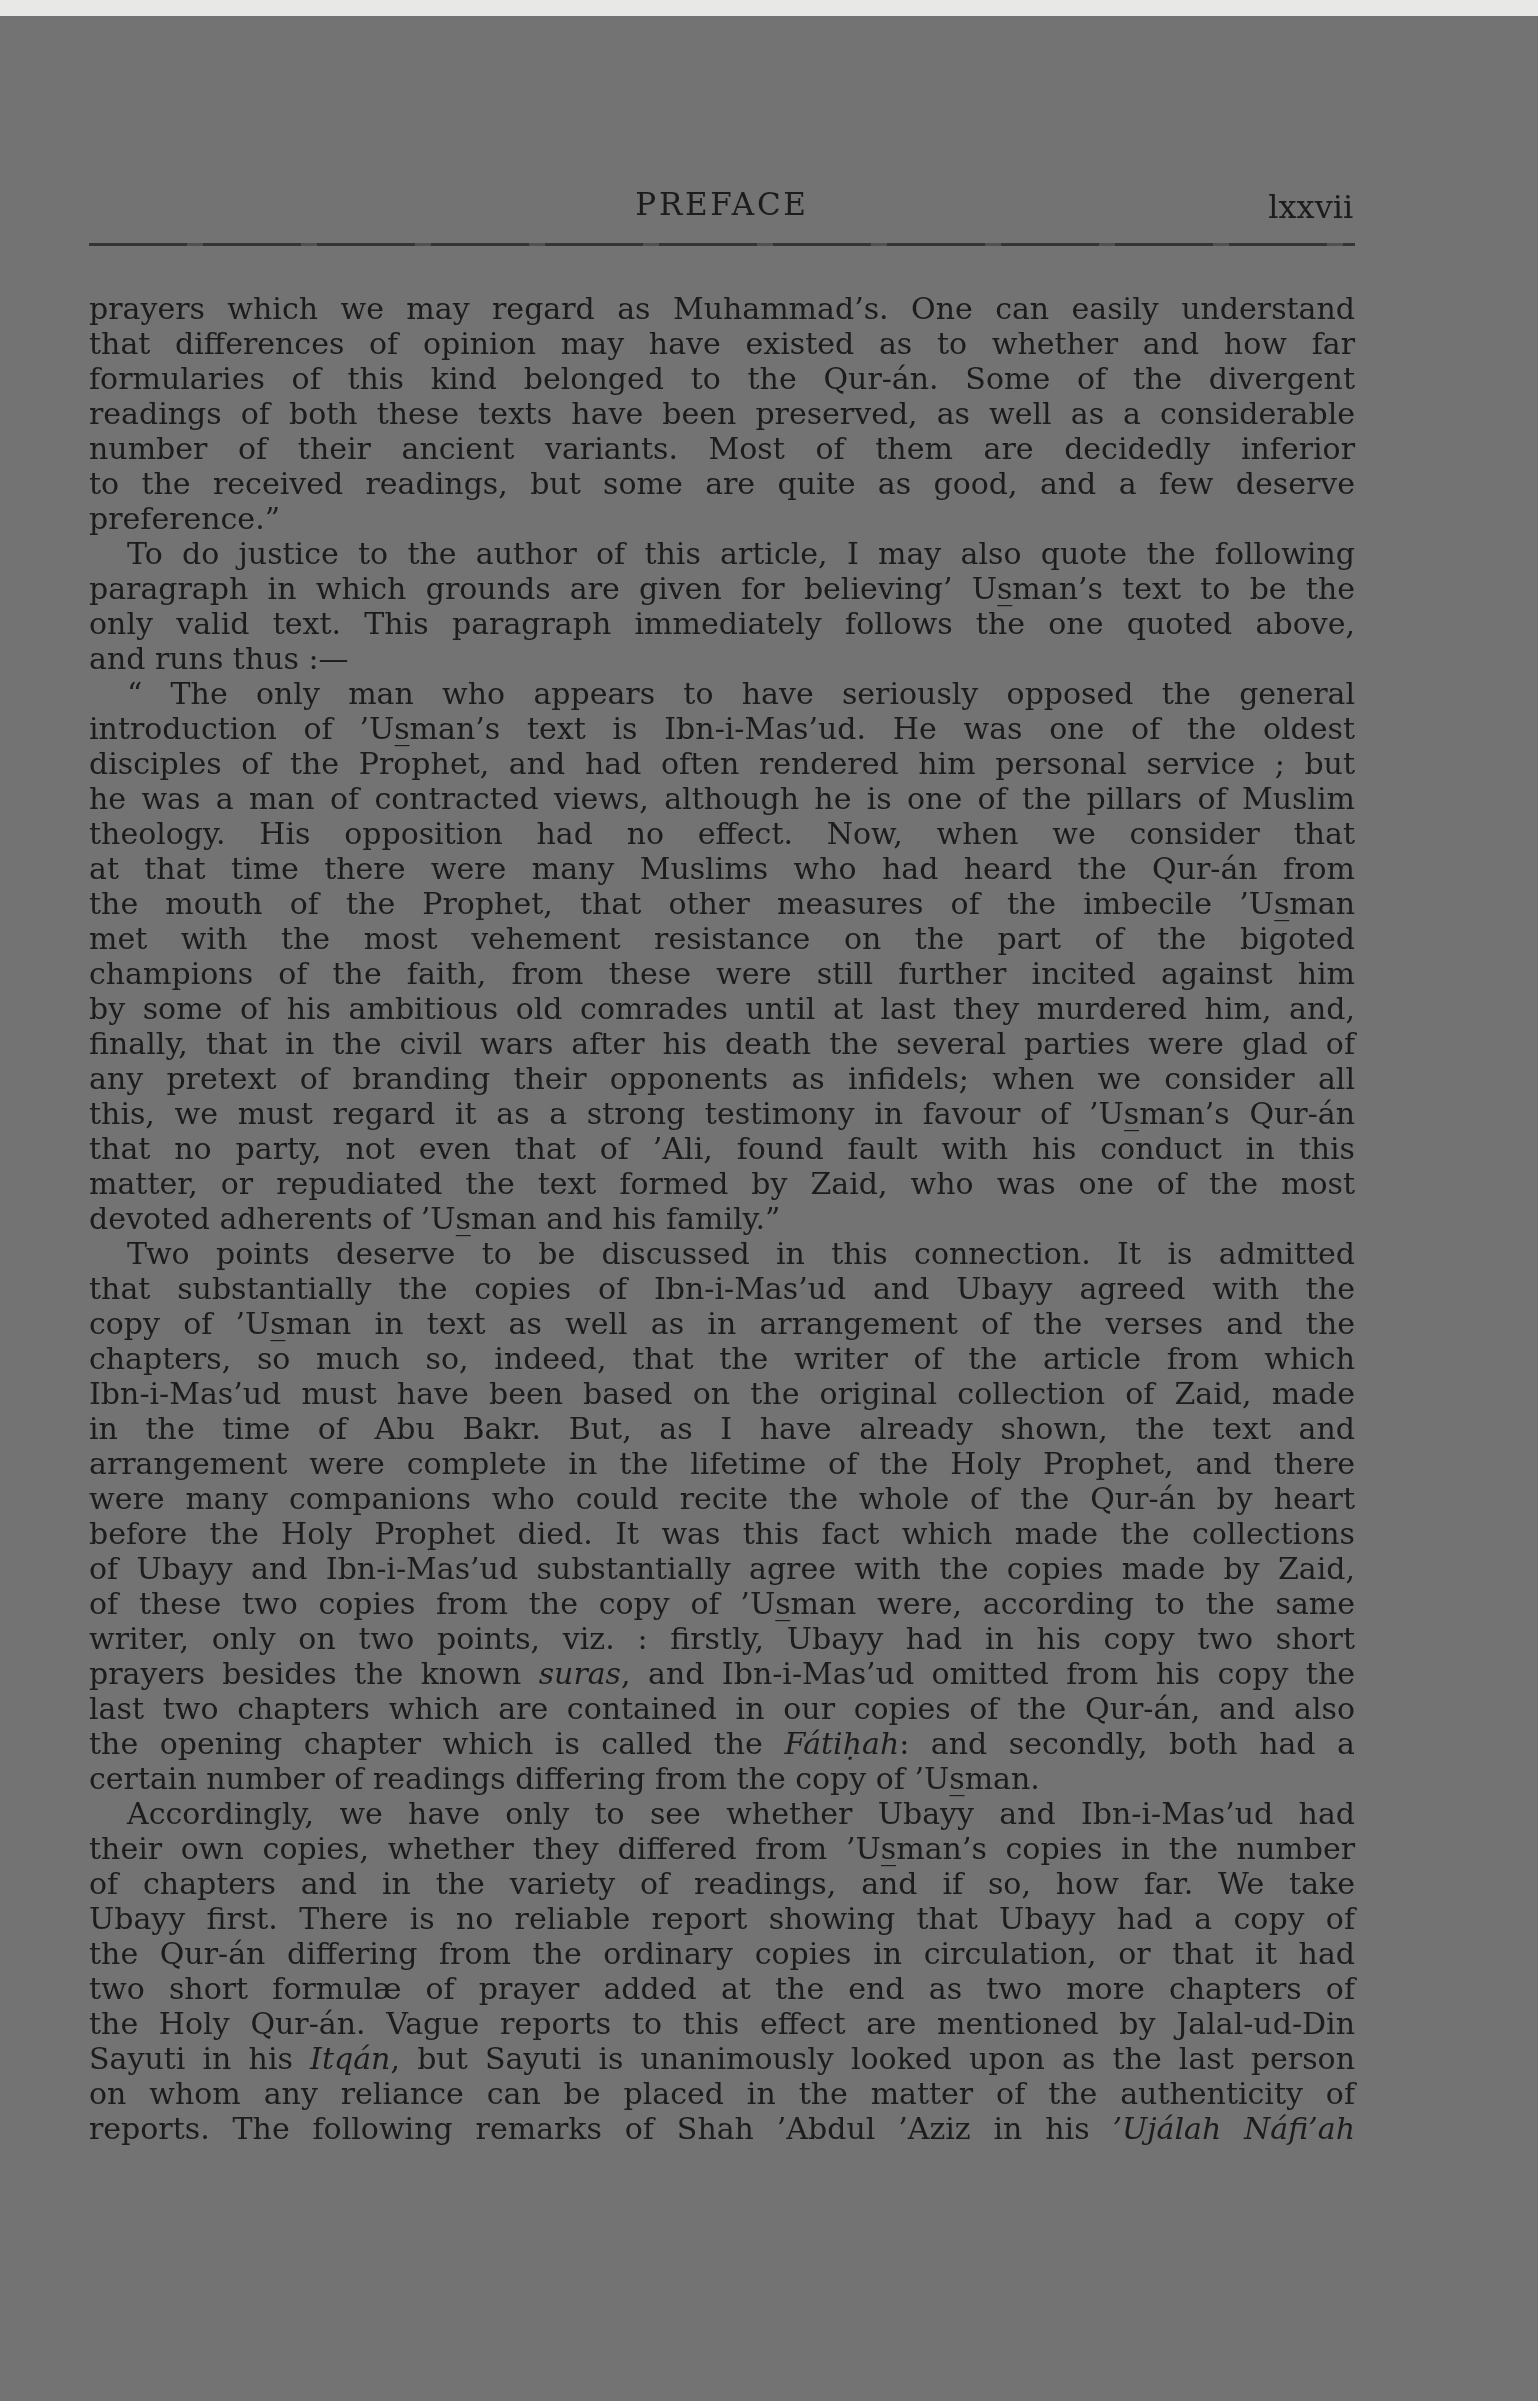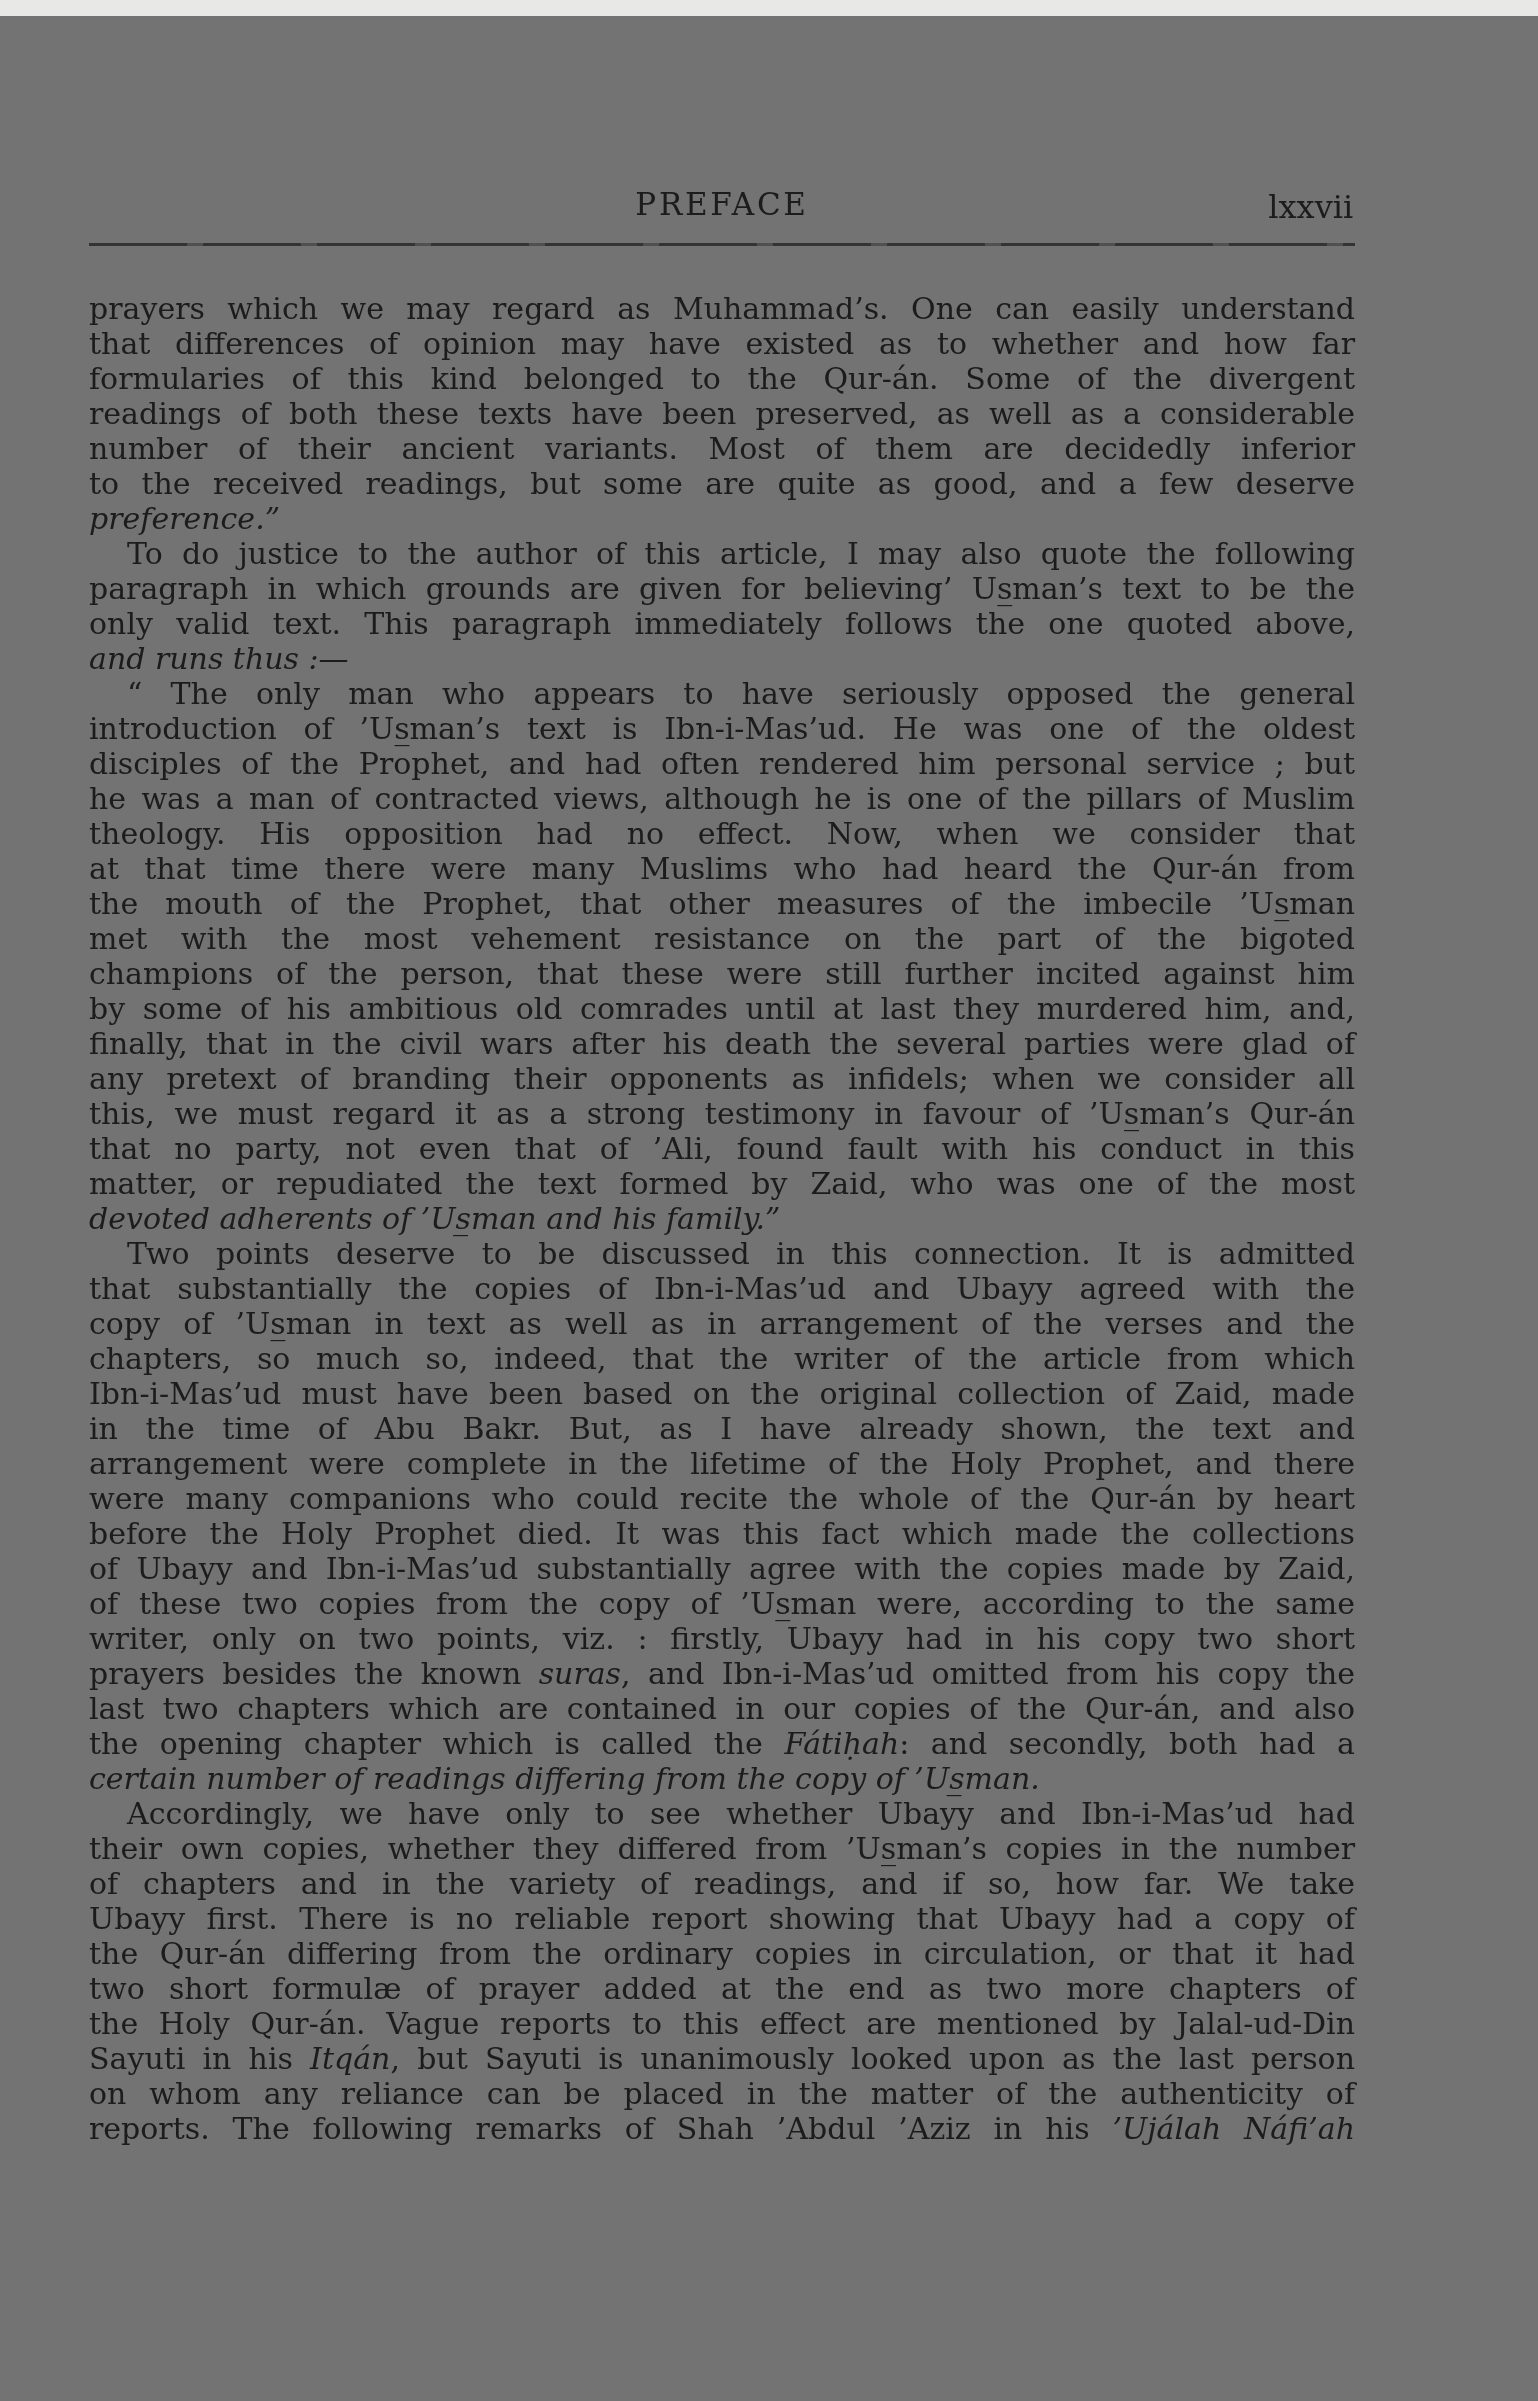--- a/index.html
+++ b/index.html
@@ -52,21 +52,20 @@
     margin-top: 45px;
     font-size: 30px;
     line-height: 35px;
   }
   .line {
     text-align: justify;
     text-align-last: justify;
   }
   .line.flush {
     text-align-last: left;
-    font-style: italic;
   }
   .para.indent .line:first-child {
     text-indent: 38px;
   }
   .line i {
     font-style: italic;
   }
 </style>
 </head>
 <body>
@@ -95,21 +94,21 @@
       </div>
       <div class="para indent">
         <div class="line">“ The only man who appears to have seriously opposed the general</div>
         <div class="line">introduction of ’Us̲man’s text is Ibn-i-Mas’ud. He was one of the oldest</div>
         <div class="line">disciples of the Prophet, and had often rendered him personal service ; but</div>
         <div class="line">he was a man of contracted views, although he is one of the pillars of Muslim</div>
         <div class="line">theology. His opposition had no effect. Now, when we consider that</div>
         <div class="line">at that time there were many Muslims who had heard the Qur-án from</div>
         <div class="line">the mouth of the Prophet, that other measures of the imbecile ’Us̲man</div>
         <div class="line">met with the most vehement resistance on the part of the bigoted</div>
-        <div class="line">champions of the person, that these were still further incited against him</div>
+        <div class="line">champions of the faith, from these were still further incited against him</div>
         <div class="line">by some of his ambitious old comrades until at last they murdered him, and,</div>
         <div class="line">finally, that in the civil wars after his death the several parties were glad of</div>
         <div class="line">any pretext of branding their opponents as infidels; when we consider all</div>
         <div class="line">this, we must regard it as a strong testimony in favour of ’Us̲man’s Qur-án</div>
         <div class="line">that no party, not even that of ’Ali, found fault with his conduct in this</div>
         <div class="line">matter, or repudiated the text formed by Zaid, who was one of the most</div>
         <div class="line flush">devoted adherents of ’Us̲man and his family.”</div>
       </div>
       <div class="para indent">
         <div class="line">Two points deserve to be discussed in this connection. It is admitted</div>

